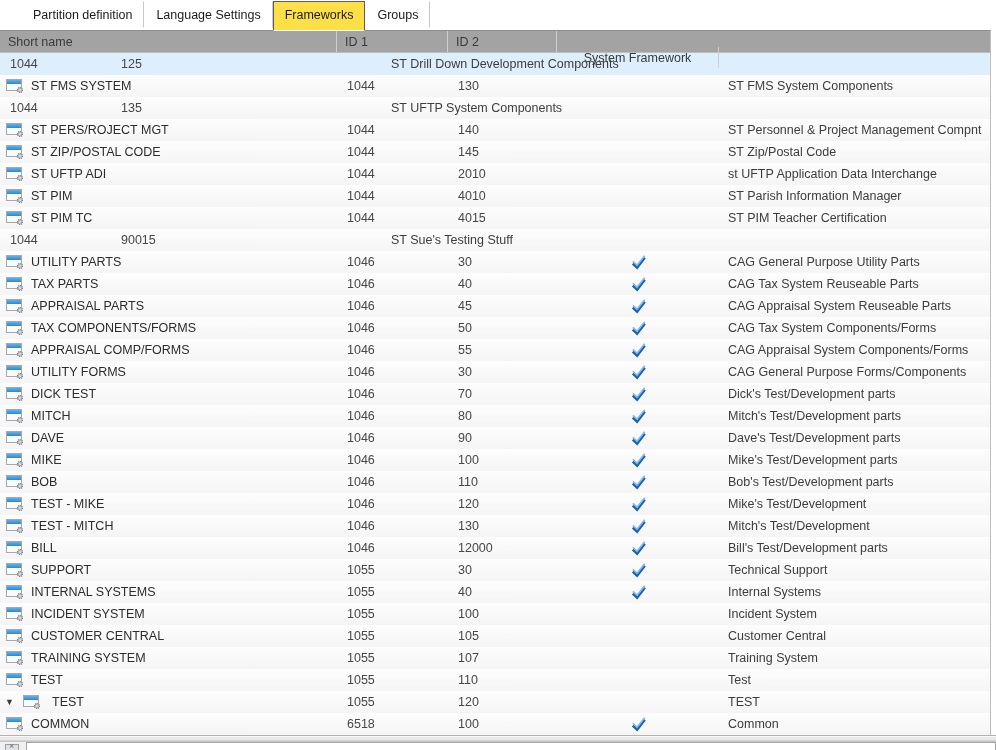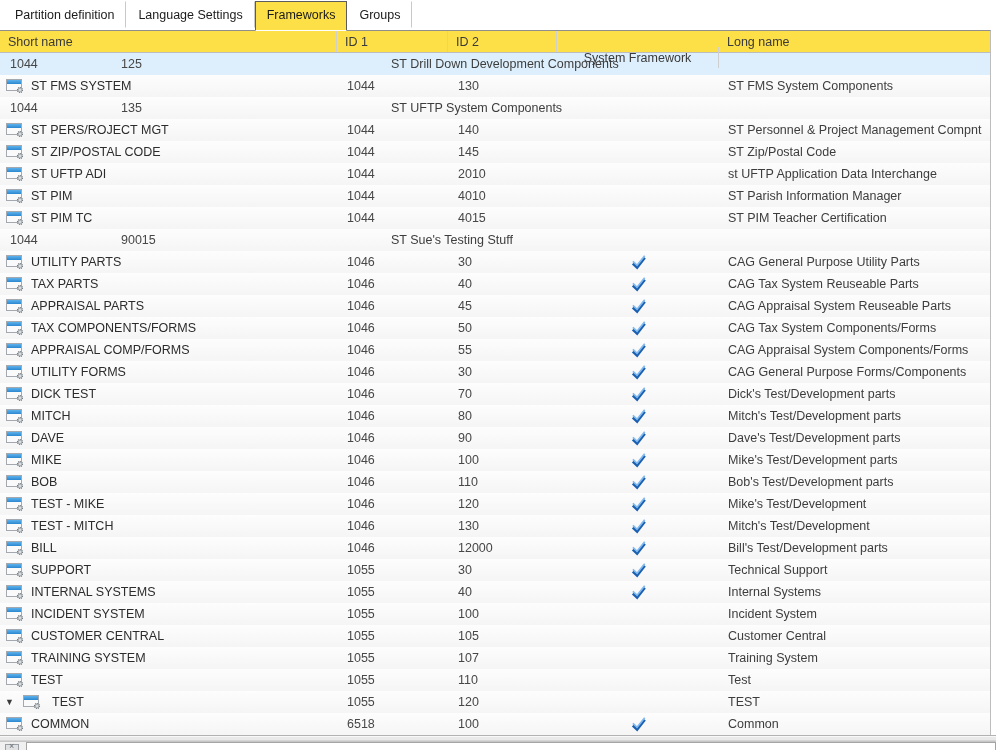--- a/index.html
+++ b/index.html
@@ -7,42 +7,42 @@
   body {
     width:996px; height:750px; overflow:hidden;
     background:#ffffff;
     font-family:"Liberation Sans", sans-serif;
     -webkit-font-smoothing:antialiased;
   }
 
   
   .tabbar {
     height:30px; display:flex; align-items:flex-end;
-    background:#ffffff; padding-left:3px; position:relative;
+    background:#ffffff; padding-left:21px; position:relative;
   }
   .tab {
     font-size:12.5px; color:#1b1b1b;
     padding:6px 11px 7px 11px; line-height:14px;
     border:1px solid transparent; cursor:default;
     position:relative; white-space:nowrap;
   }
   .tab.inactive { border-right:1px solid #c9c9c9; margin-bottom:2px; padding-bottom:5px; }
   .tab.active {
     border:1px solid #5c5c5c; border-bottom:1px solid #ffffff;
     background:#fde047; z-index:2; margin-bottom:-1px; padding-bottom:8px;
   }
 
   
   .grid {
     width:991px; border-top:1px solid #8f8f8f; border-right:1px solid #bdbdbd;
     background:#fff;
   }
   .hdr {
     display:flex; height:22px; align-items:center;
-    background:#fde047; border-bottom:1px solid #bdbdbd;
+    background:#a3a3a3; border-bottom:1px solid #bdbdbd;
     font-size:12.5px; color:#3a3a3a;
   }
   .hdr .hcell { height:100%; display:flex; align-items:center; border-right:1px solid #cfcfcf; padding:0 8px; }
   .hcell.c-short { width:337px; }
   .hcell.c-id1   { width:111px; }
   .hcell.c-id2   { width:109px; }
   .hcell.c-sys   { width:162px; justify-content:center;margin-top:32px; }
   .hcell.c-long  { flex:1; border-right:none; }
 
   .rows { }
@@ -109,21 +109,20 @@
   <div class="tab active">Frameworks</div>
   <div class="tab inactive">Groups</div>
 </div>
 
 <div class="grid">
   <div class="hdr">
     <div class="hcell c-short">Short name</div>
     <div class="hcell c-id1">ID 1</div>
     <div class="hcell c-id2">ID 2</div>
     <div class="hcell c-sys">System Framework</div>
-    <div class="hcell c-long">Long name</div>
   </div>
   <div class="rows" id="rows">
       <div class="row selected">
     <div class="cell c-id1">1044</div>
     <div class="cell c-id2">125</div>
     <div class="cell c-sys">
       
     </div>
     <div class="cell c-long">ST Drill Down Development Components</div>
   </div>

